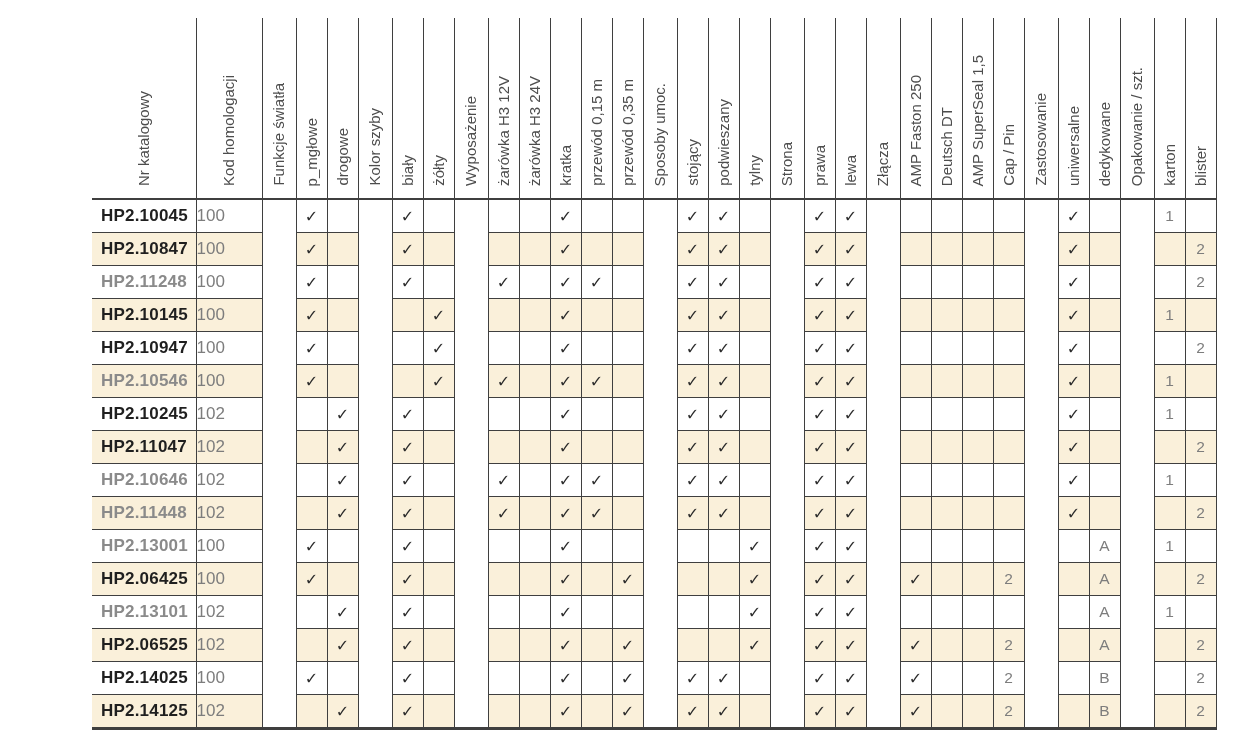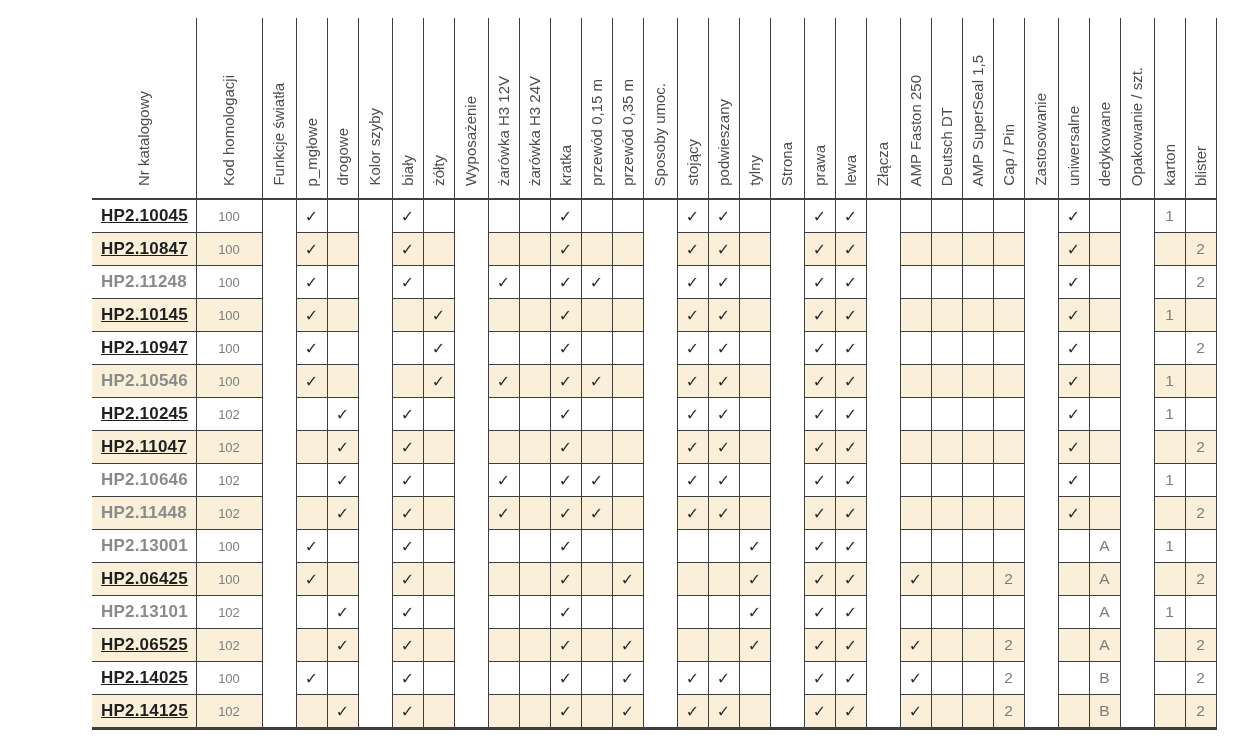--- a/index.html
+++ b/index.html
@@ -43,31 +43,31 @@
     color:var(--header-text);
   }
 
   td{height:32px;padding:0;}
   td.c{
     border:1.5px solid var(--border);
     text-align:center;vertical-align:middle;
   }
   td.code{
     border:1.5px solid var(--border);
-    text-align:center;vertical-align:middle;
-    font-size:13px;color:var(--muted);
+    text-align:left;vertical-align:middle;
+    font-size:17px;color:var(--muted);
   }
   td.nr{
     border-top:1.5px solid var(--border);
     border-bottom:1.5px solid var(--border);
     border-right:1.5px solid var(--border);
     padding-left:9px;vertical-align:middle;
     font-size:17px;letter-spacing:.2px;
   }
-  td.nr.bold{font-weight:bold;color:var(--bold-text);text-decoration:underline;}
+  td.nr.bold{font-weight:bold;color:var(--bold-text);}
   td.nr.normal{font-weight:bold;color:var(--normal-text);}
   td.gap{border:none;background:#fff;}
   tr.alt td{background:var(--row-alt);}
   tr.alt td.gap{background:#fff;}
   tbody tr:last-child td{border-bottom:3px solid var(--border);}
   span.check{font-size:16px;color:var(--check);}
   span.val{font-size:15.5px;color:var(--muted);}
 </style>
 </head>
 <body>

